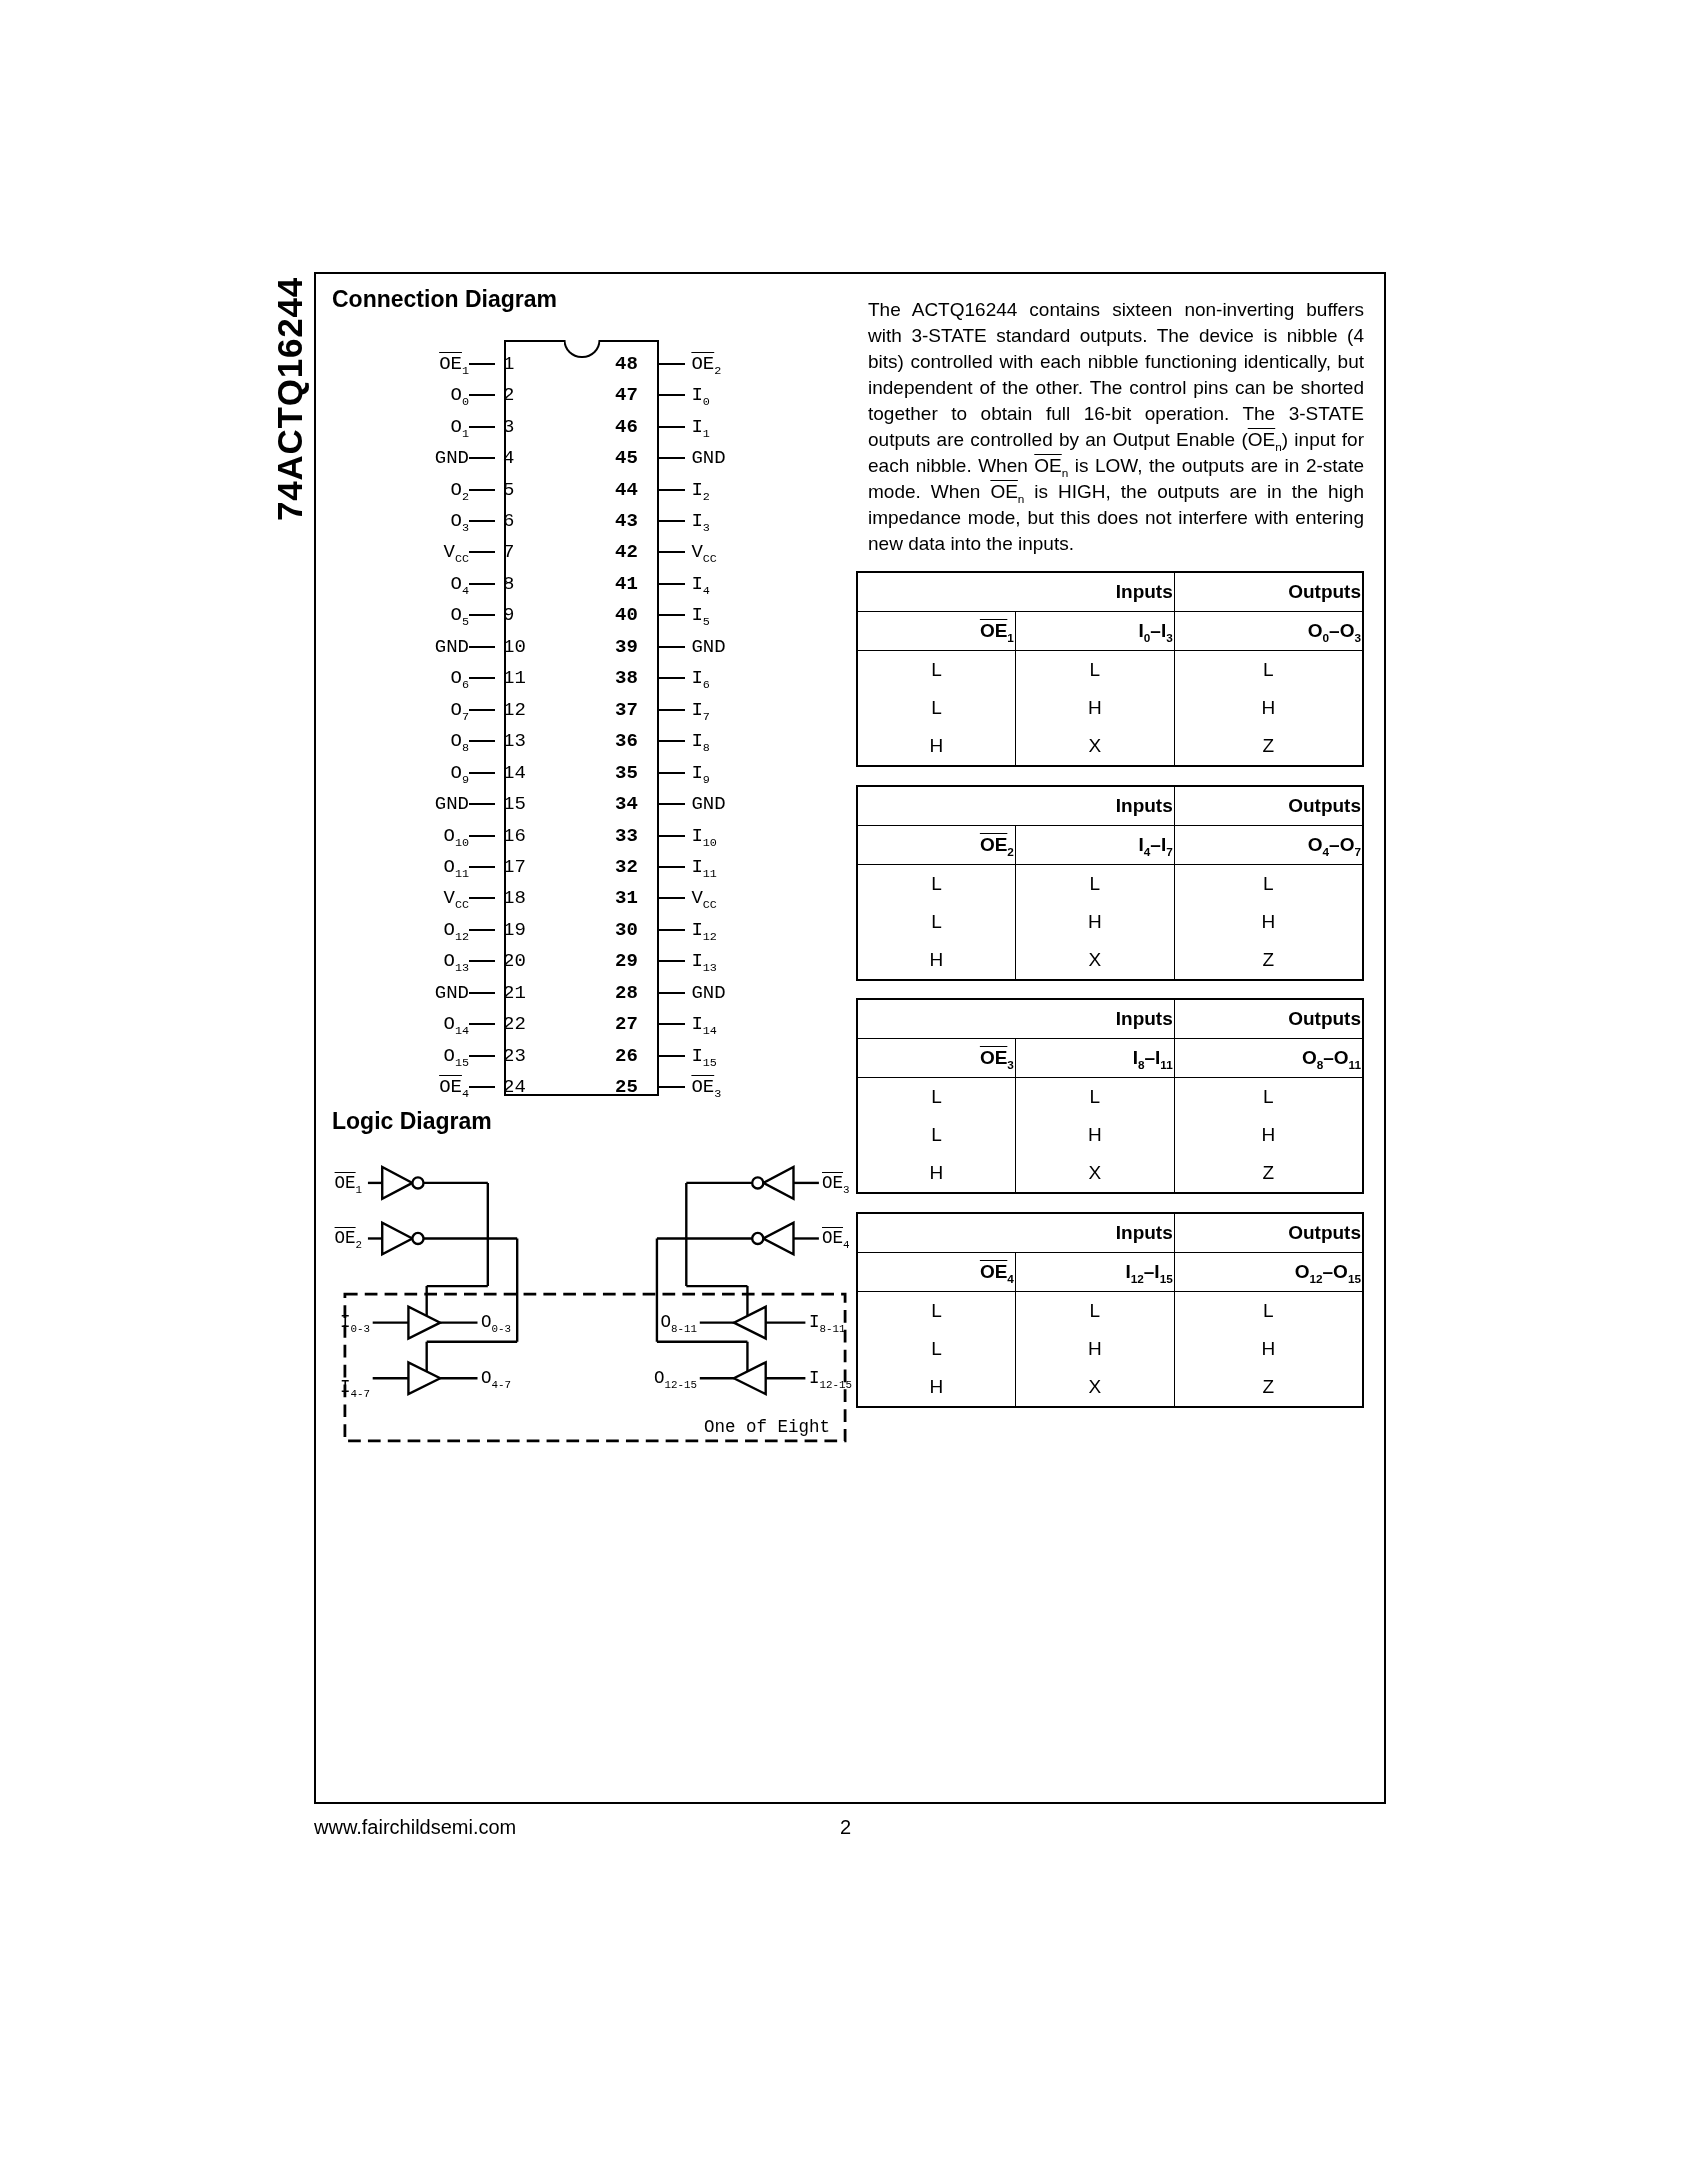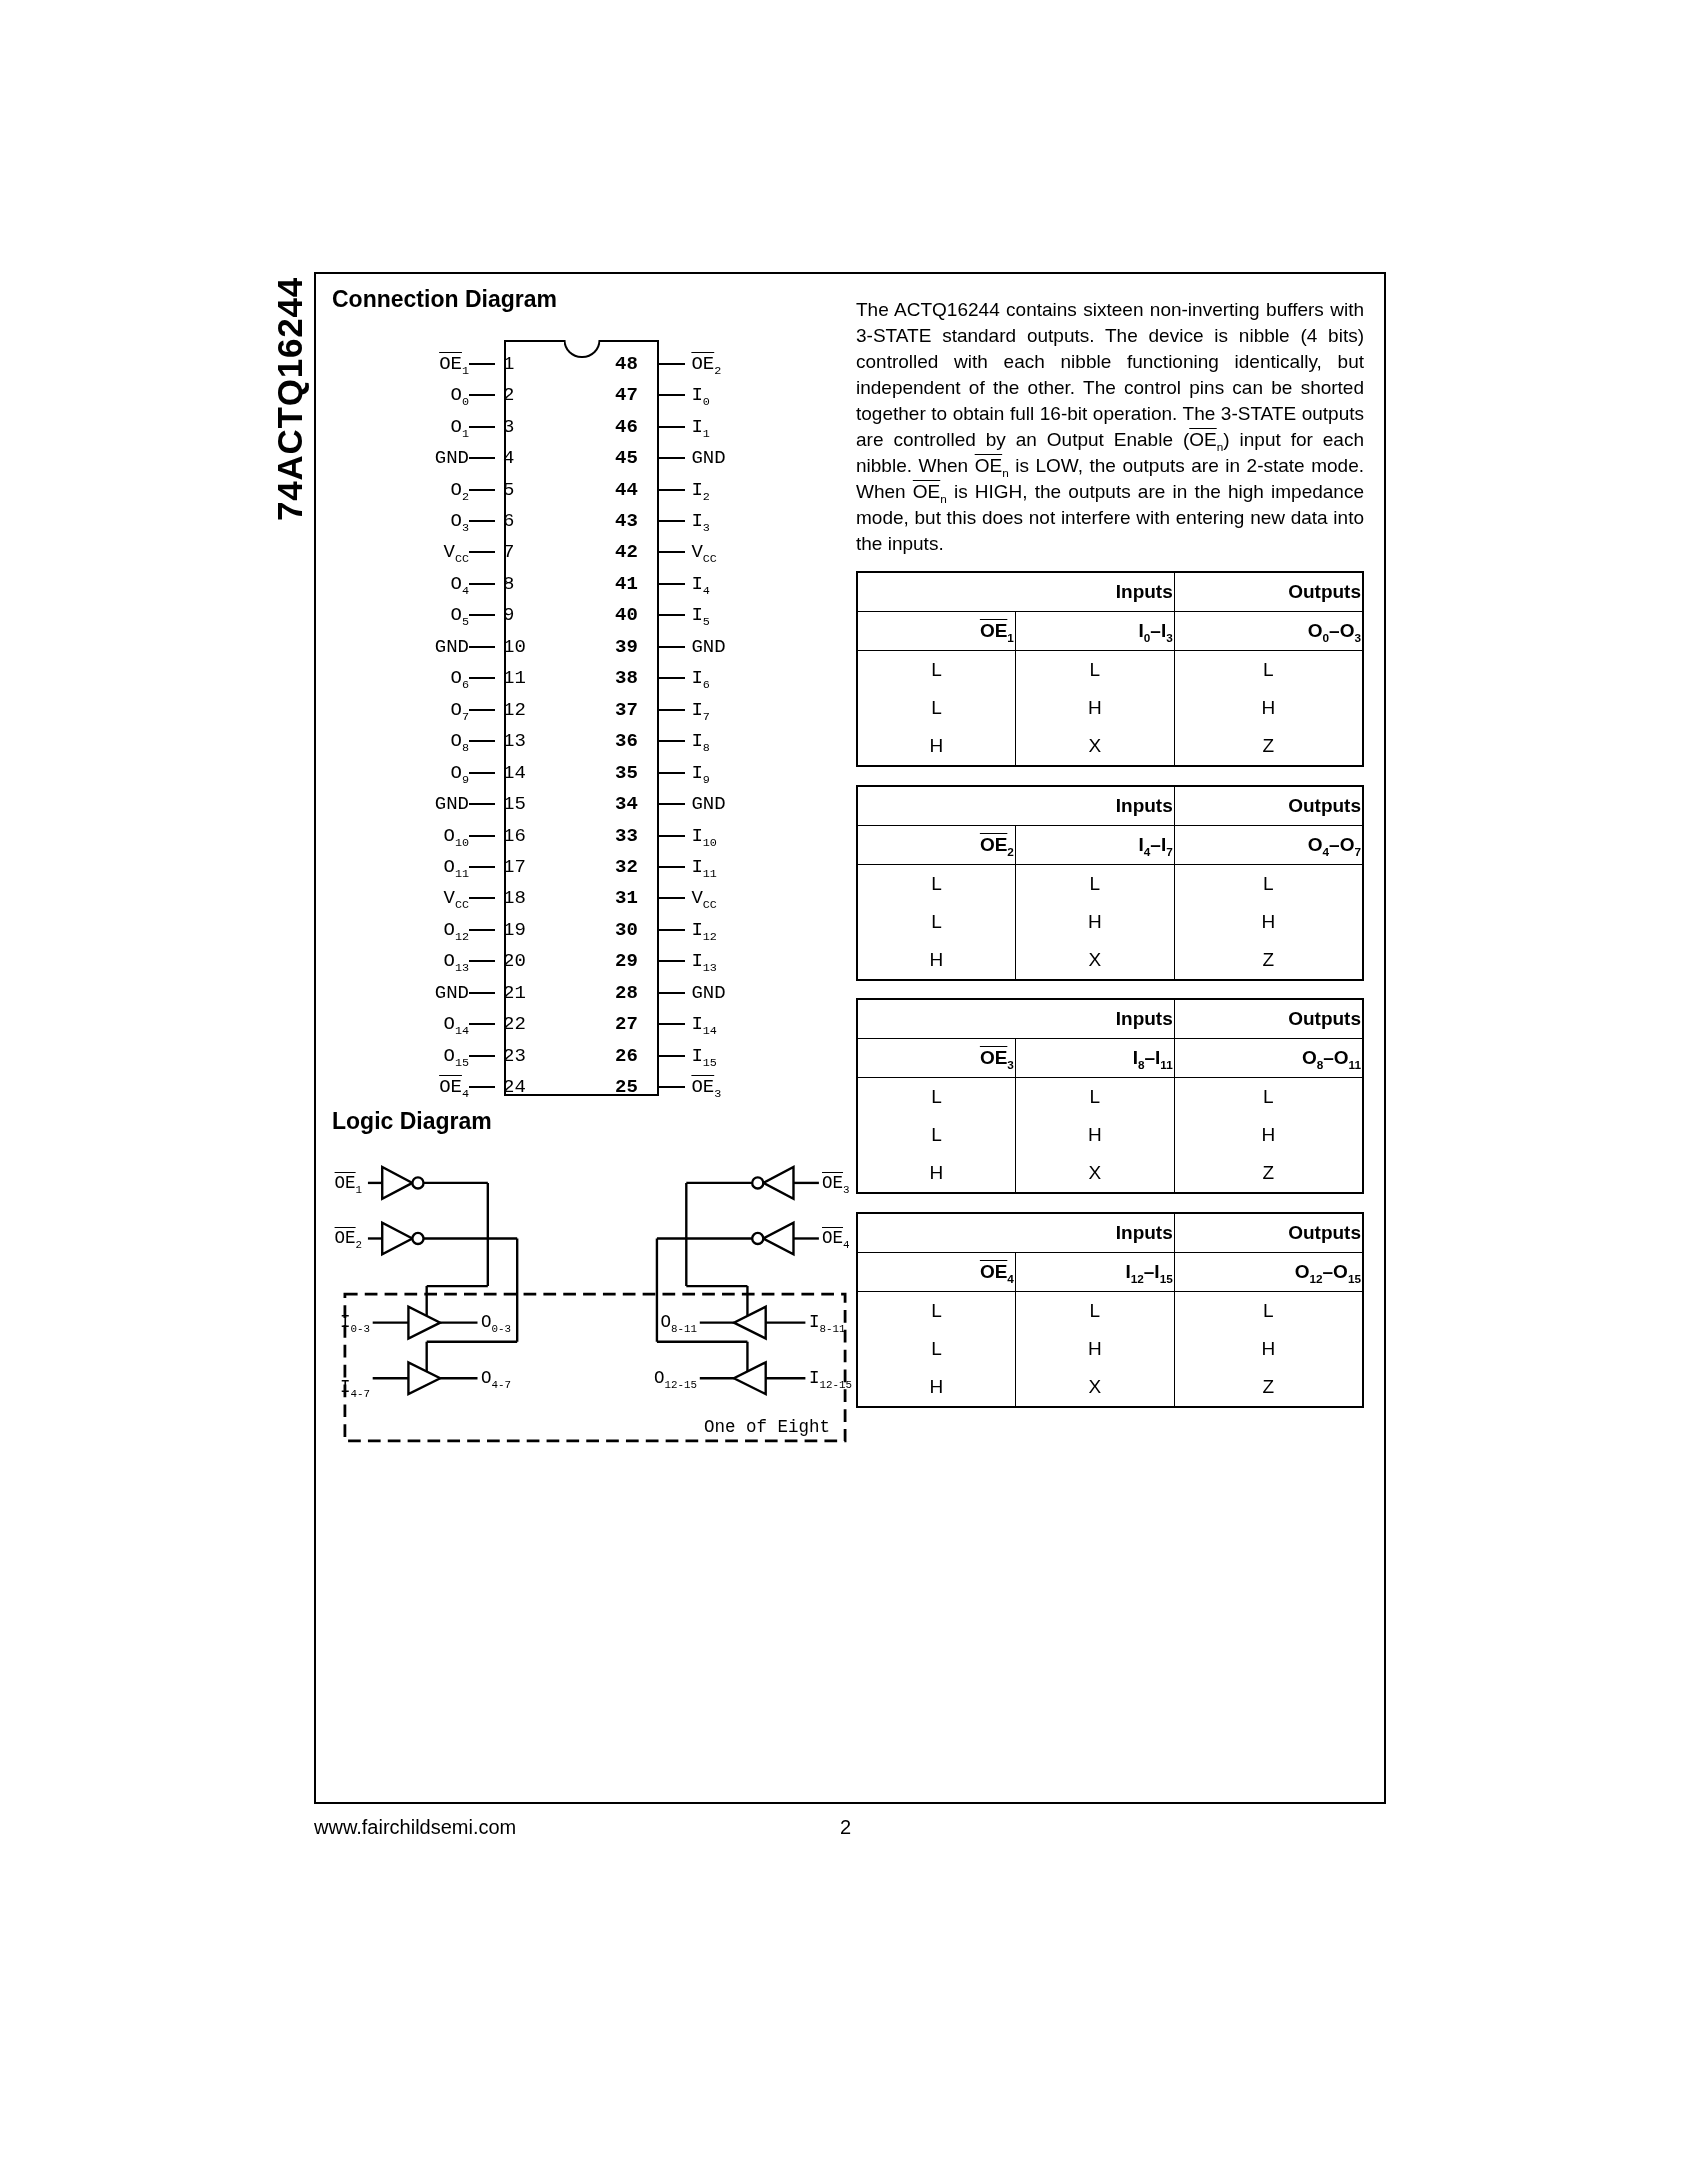--- a/index.html
+++ b/index.html
@@ -48,21 +48,21 @@
 
   
   .logic { position:absolute; left:333px; top:1151px; width:524px; height:302px; }
   .logic svg { position:absolute; left:0; top:0; }
   .ll { position:absolute; transform:translateY(-50%);
     font-family:"Liberation Mono", monospace; font-size:17.5px; white-space:nowrap; }
 
   
   .rightcol { position:absolute; left:856px; top:286px; width:508px; }
   .fd-title, .tt-title { font-size:29px; font-weight:bold; margin:0; }
-  .fd-body { font-size:19px; line-height:26px; text-align:justify; margin:11px 0 0 0; }
+  .fd-body { font-size:19px; line-height:26px; text-align:justify; margin:11px 0 0 12px; }
   .tt-title { margin-top:20.6px; }
   #truth-tables { margin-top:14.3px; }
   table.truth-table { border-collapse:collapse; border:2.4px solid #000; width:100%;
     margin-bottom:17.5px; table-layout:fixed; }
   table.truth-table td { text-align:center; font-size:19px; height:36px;
     border-right:1.6px solid #000; }
   table.truth-table td:last-child { border-right:none; }
   table.truth-table tr.h1 td, table.truth-table tr.h2 td {
     font-weight:bold; border-bottom:1.6px solid #000;text-align:right; }
   .legend { margin-top:12.7px; font-size:17.5px; line-height:24px; }

